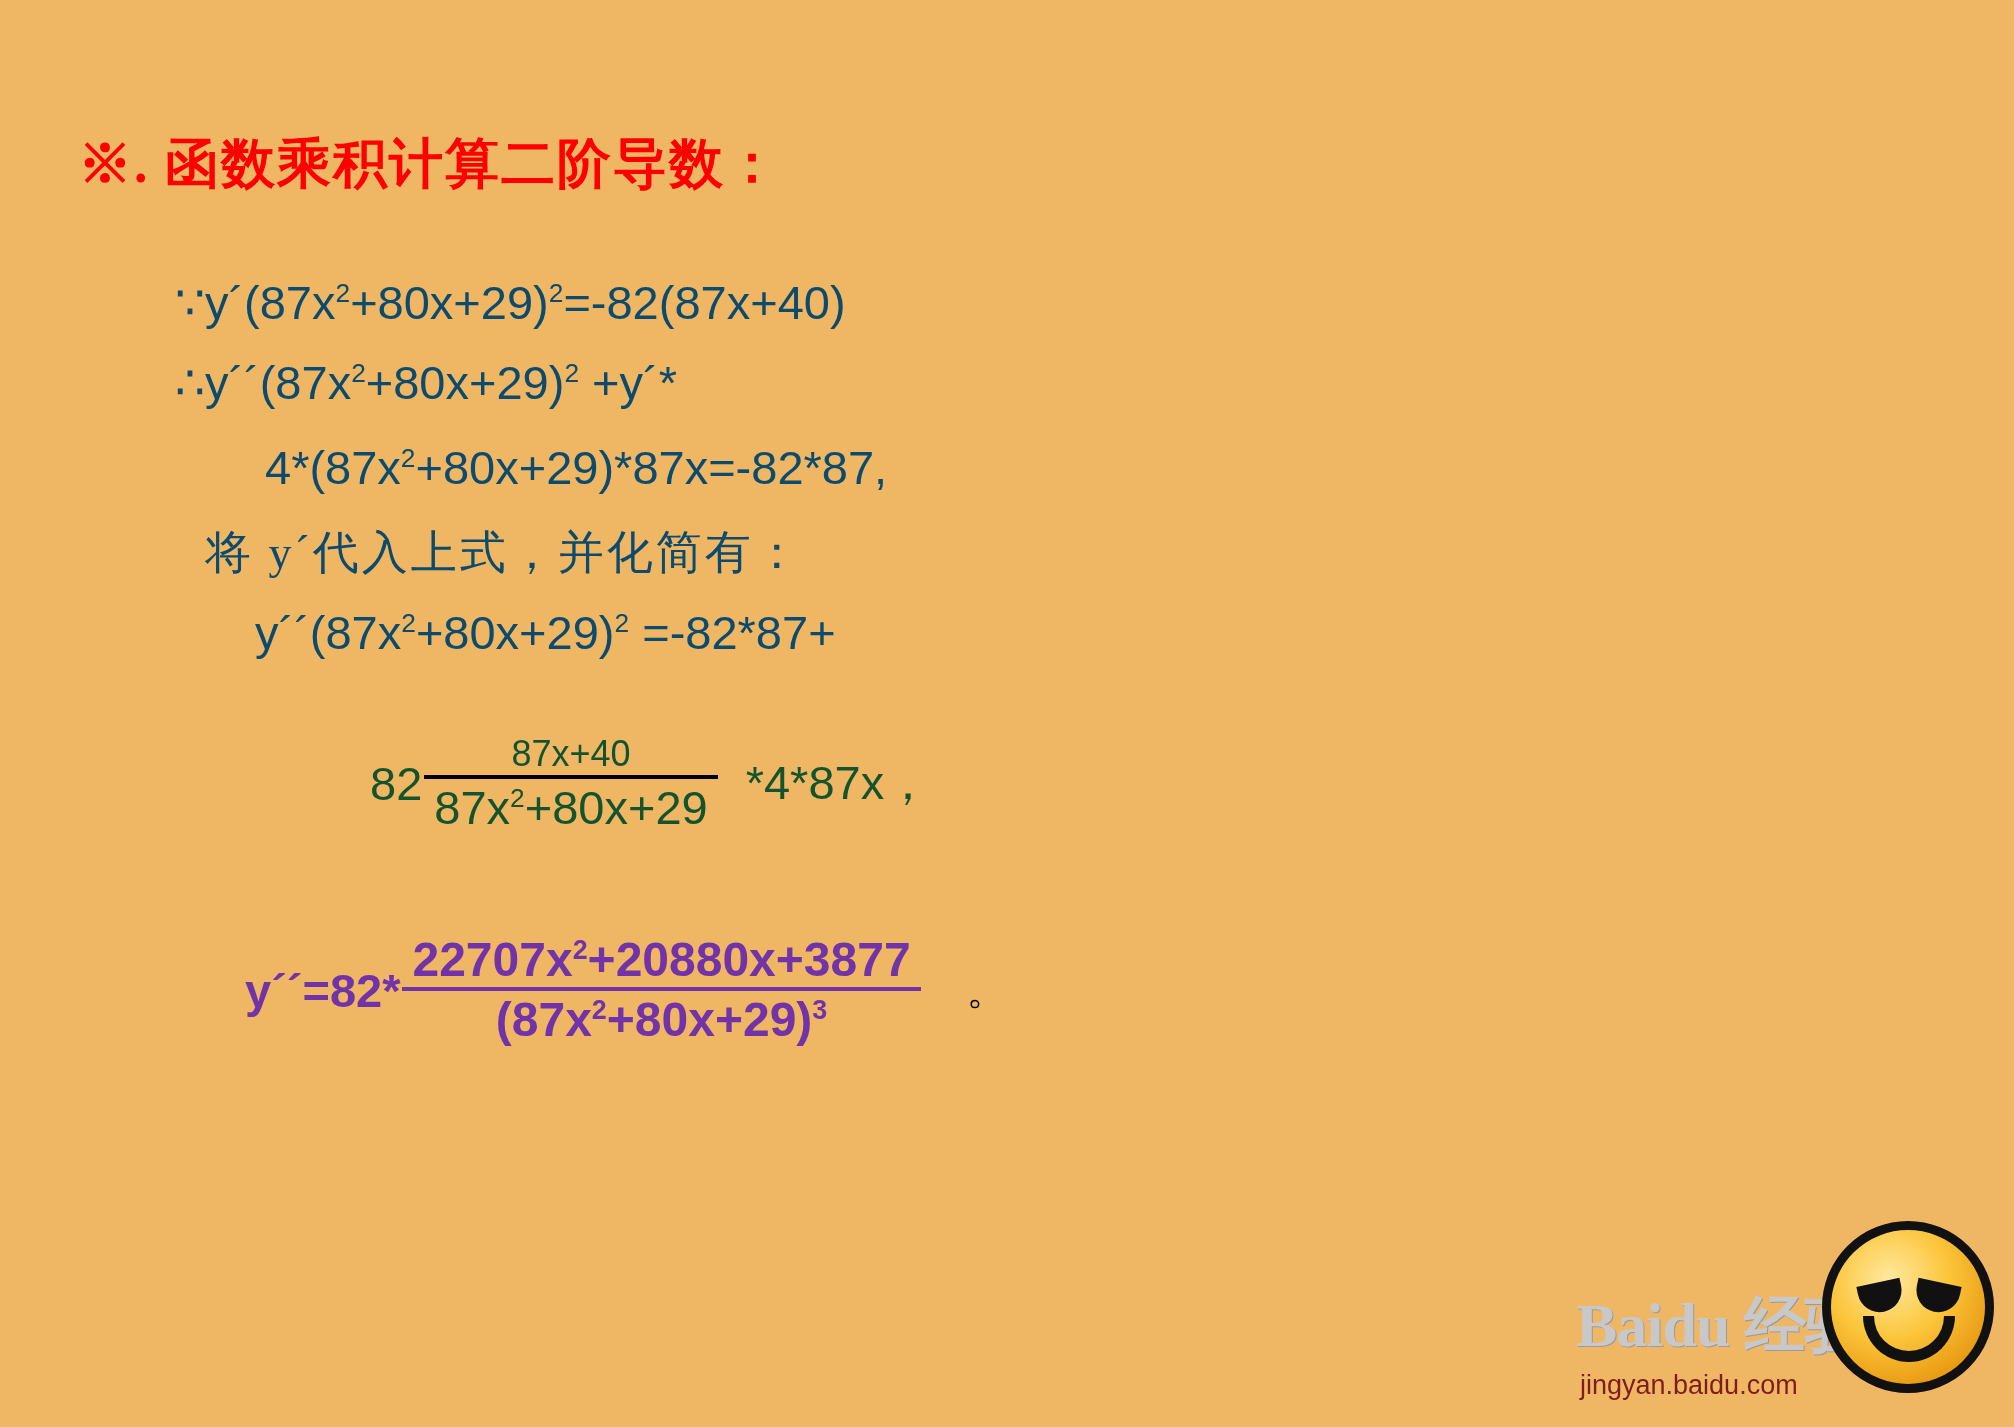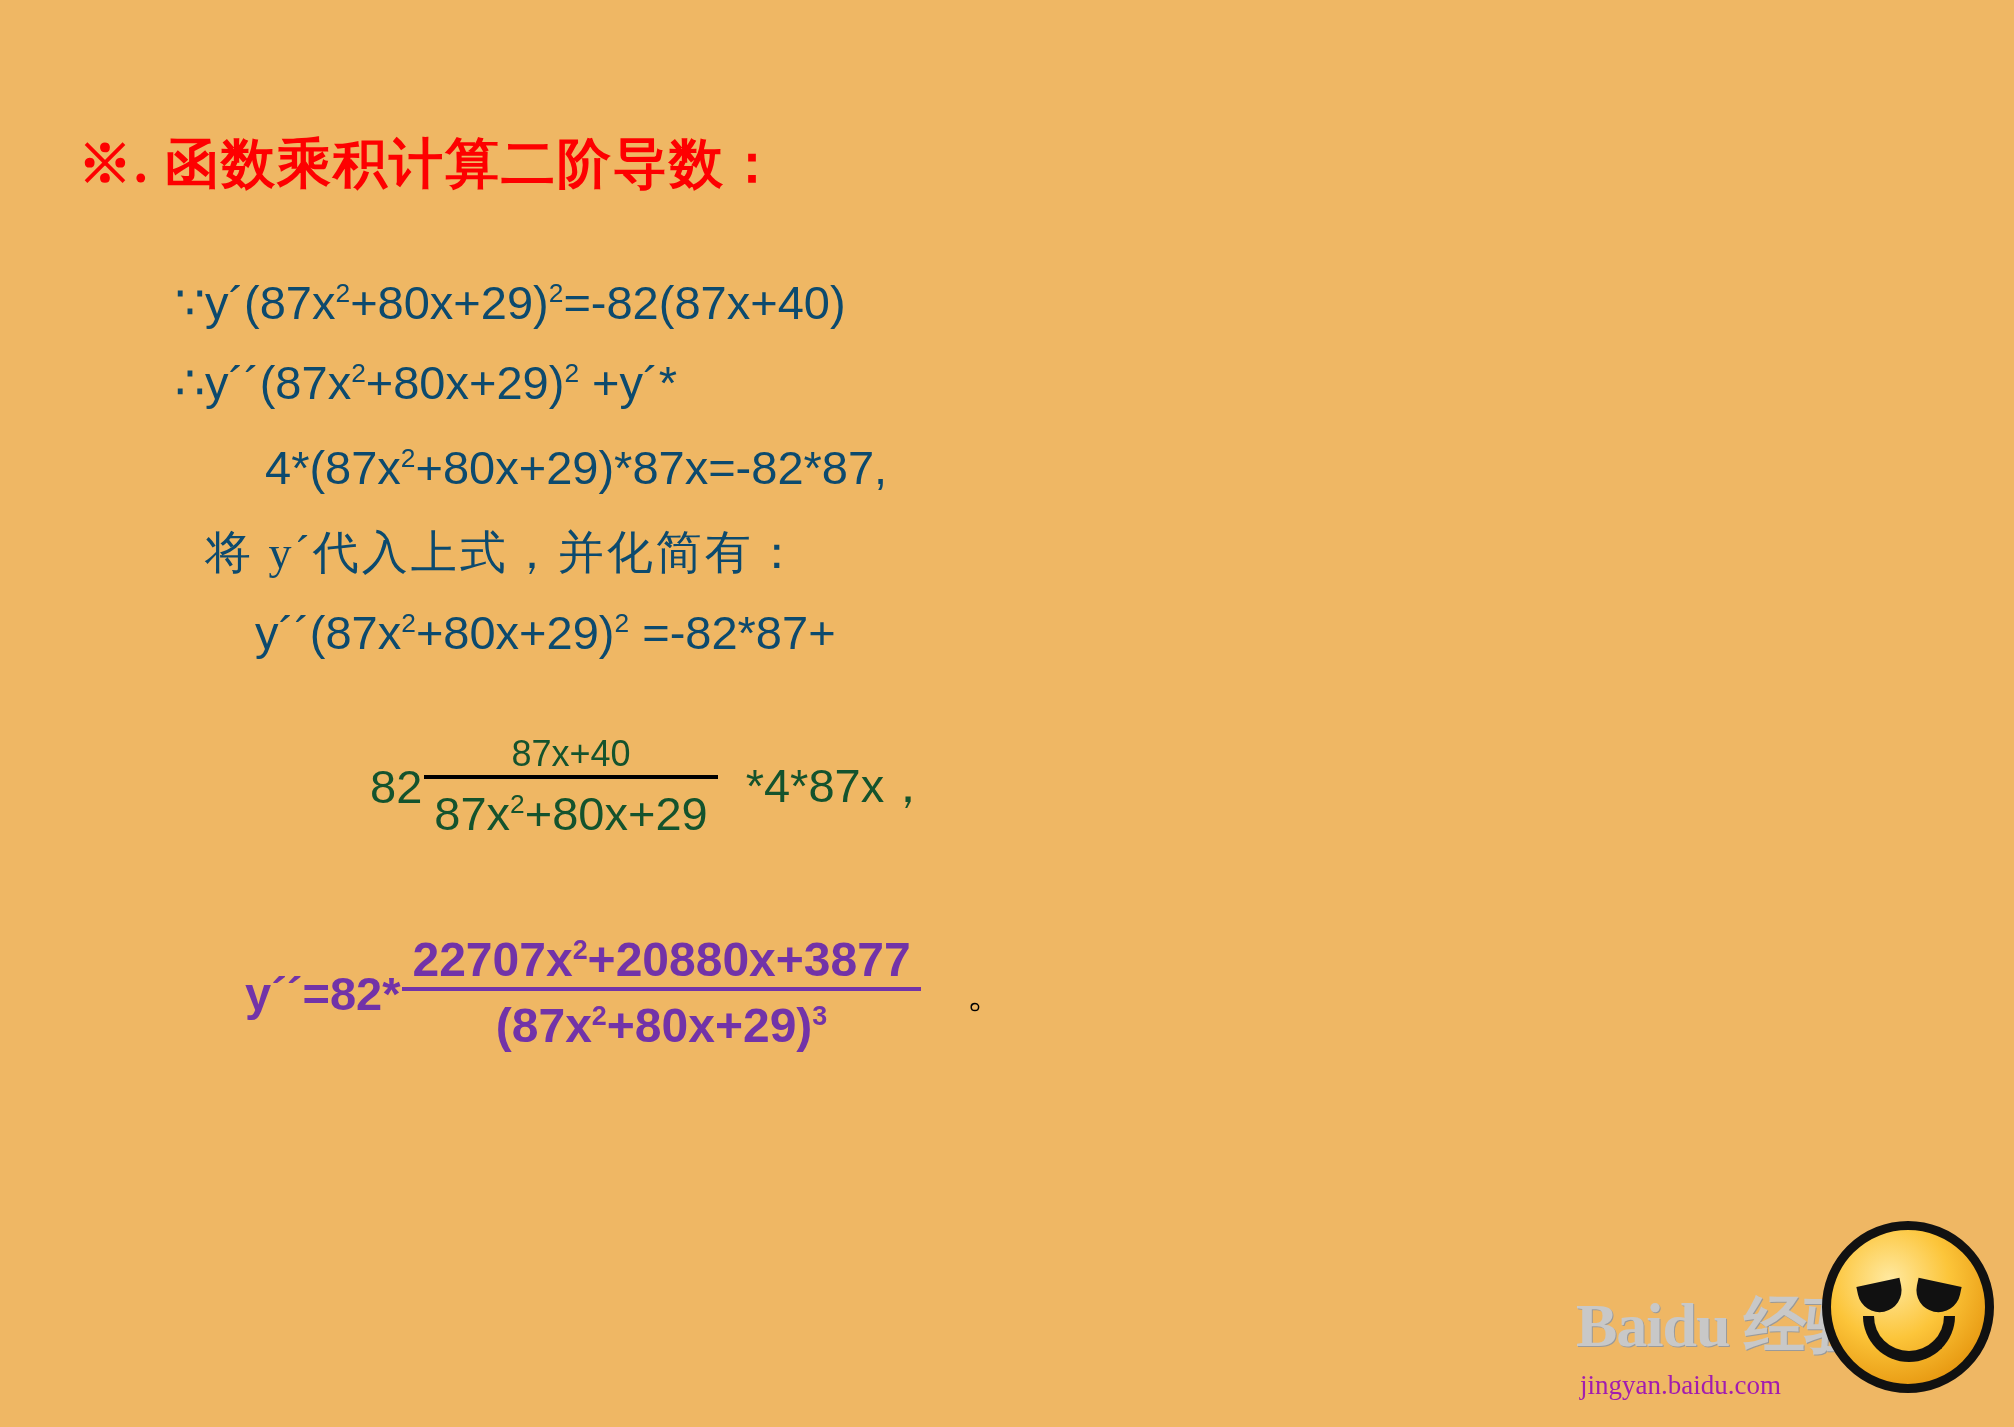--- a/index.html
+++ b/index.html
@@ -58,21 +58,21 @@
   }
   .lead{font-size:47px; line-height:1;}
   .frac{
     display:inline-flex;
     flex-direction:column;
     align-items:center;
     justify-content:center;
     margin:0 2px;
   }
   .frac .num{padding:0 10px 2px 10px; font-size:36px; line-height:1.05;}
-  .frac .den{padding:10px 10px 0 10px; font-size:47px; line-height:1.05;}
+  .frac .den{padding:4px 10px 0 10px; font-size:47px; line-height:1.05;}
   .frac .bar{width:100%;height:4px;background:#000;}
   .tail{font-size:47px; margin-left:26px;}
   .tailcn{
     font-family:"Liberation Serif", serif;
     font-size:46px;
     letter-spacing:3px;
   }
 
   
   .finalrow{
@@ -108,23 +108,23 @@
     font-weight:bold;
     font-size:62px;
     color:#c8c8c8;
     letter-spacing:-1px;
     white-space:nowrap;
     text-shadow:1px 1px 0 #9a9a9a;
   }
   .wm-url{
     position:absolute;
     left:4px; bottom:12px;
-    font-family:Liberation Serif, serif;
+    font-family:Liberation Sans, sans-serif;
     font-size:27px;
-    color:#a21caf;
+    color:#7f1d1d;
     letter-spacing:0px;
     white-space:nowrap;
   }
   .wm-badge{
     position:absolute;
     right:2px; bottom:20px;
     width:172px;height:172px;border-radius:50%;
     background:radial-gradient(circle at 38% 32%, #ffe9a0 0%, #fcc53a 42%, #e89a12 78%, #c87b06 100%);
     border:9px solid #111;
     box-sizing:border-box;

